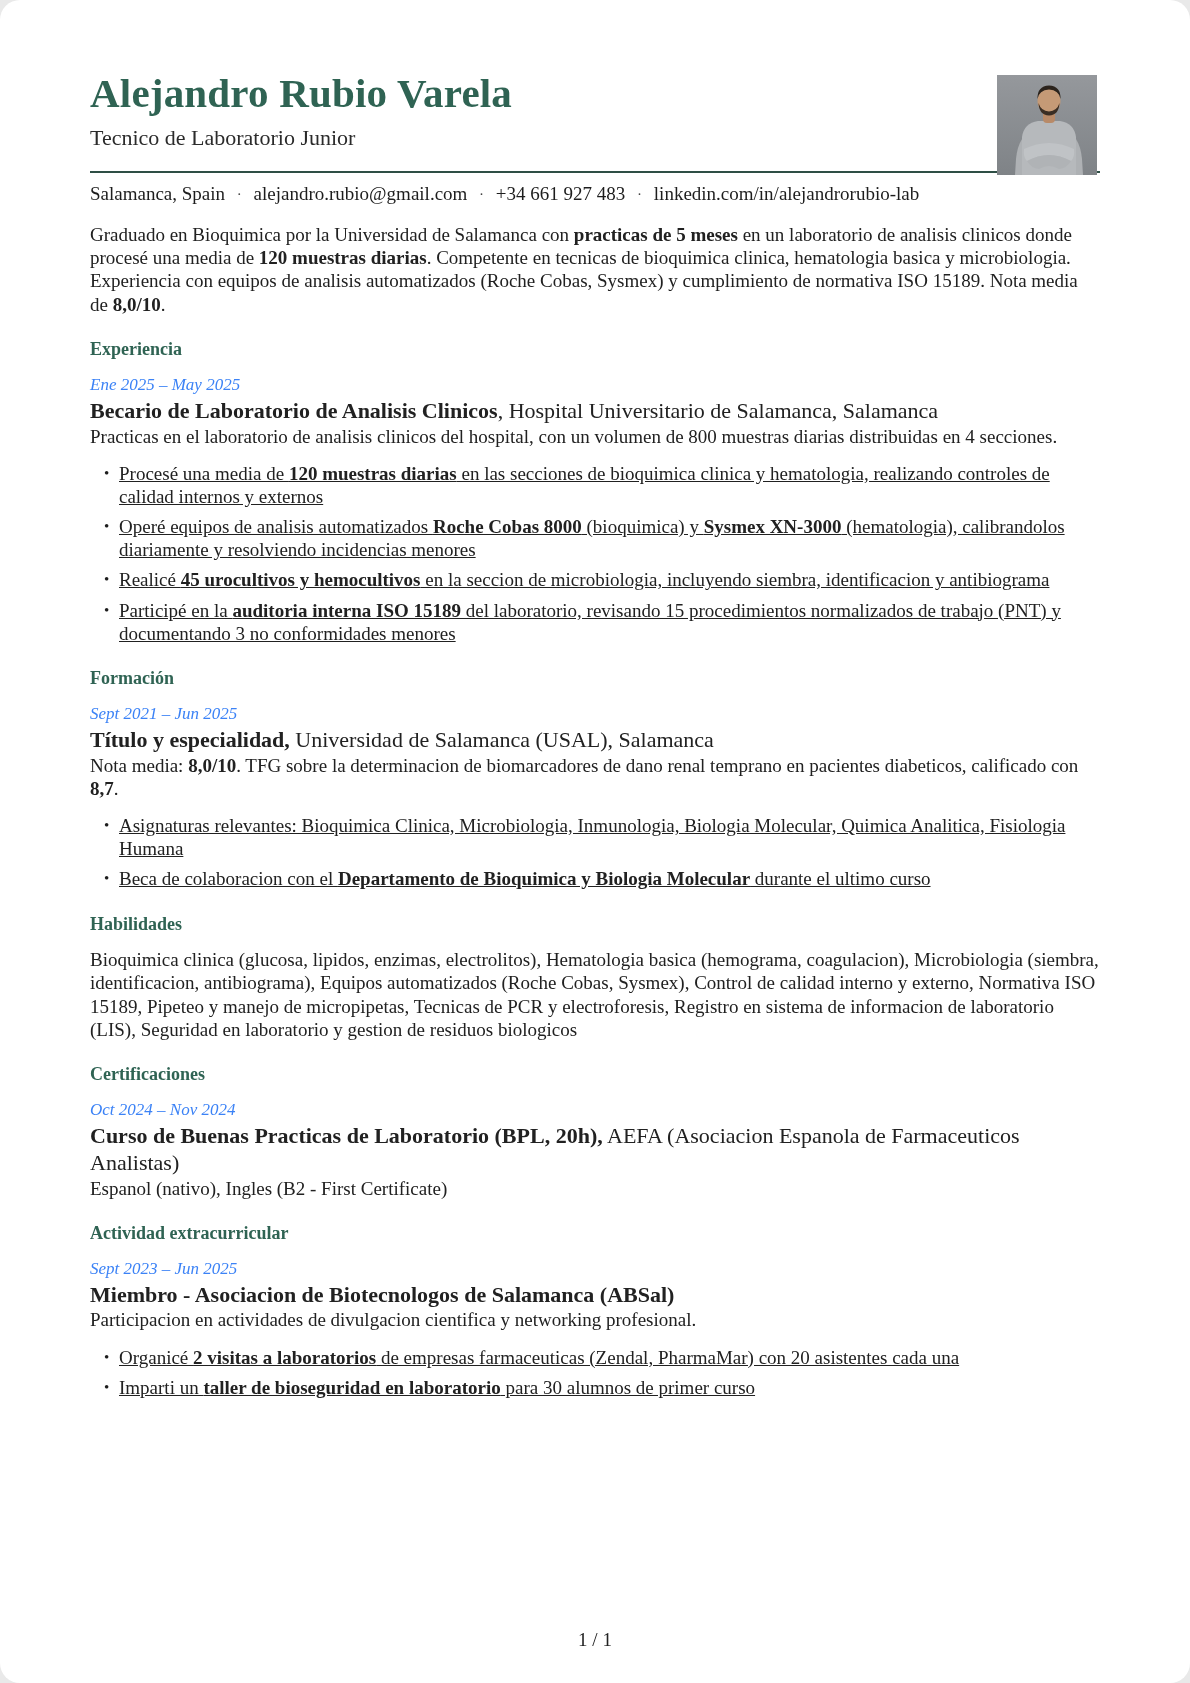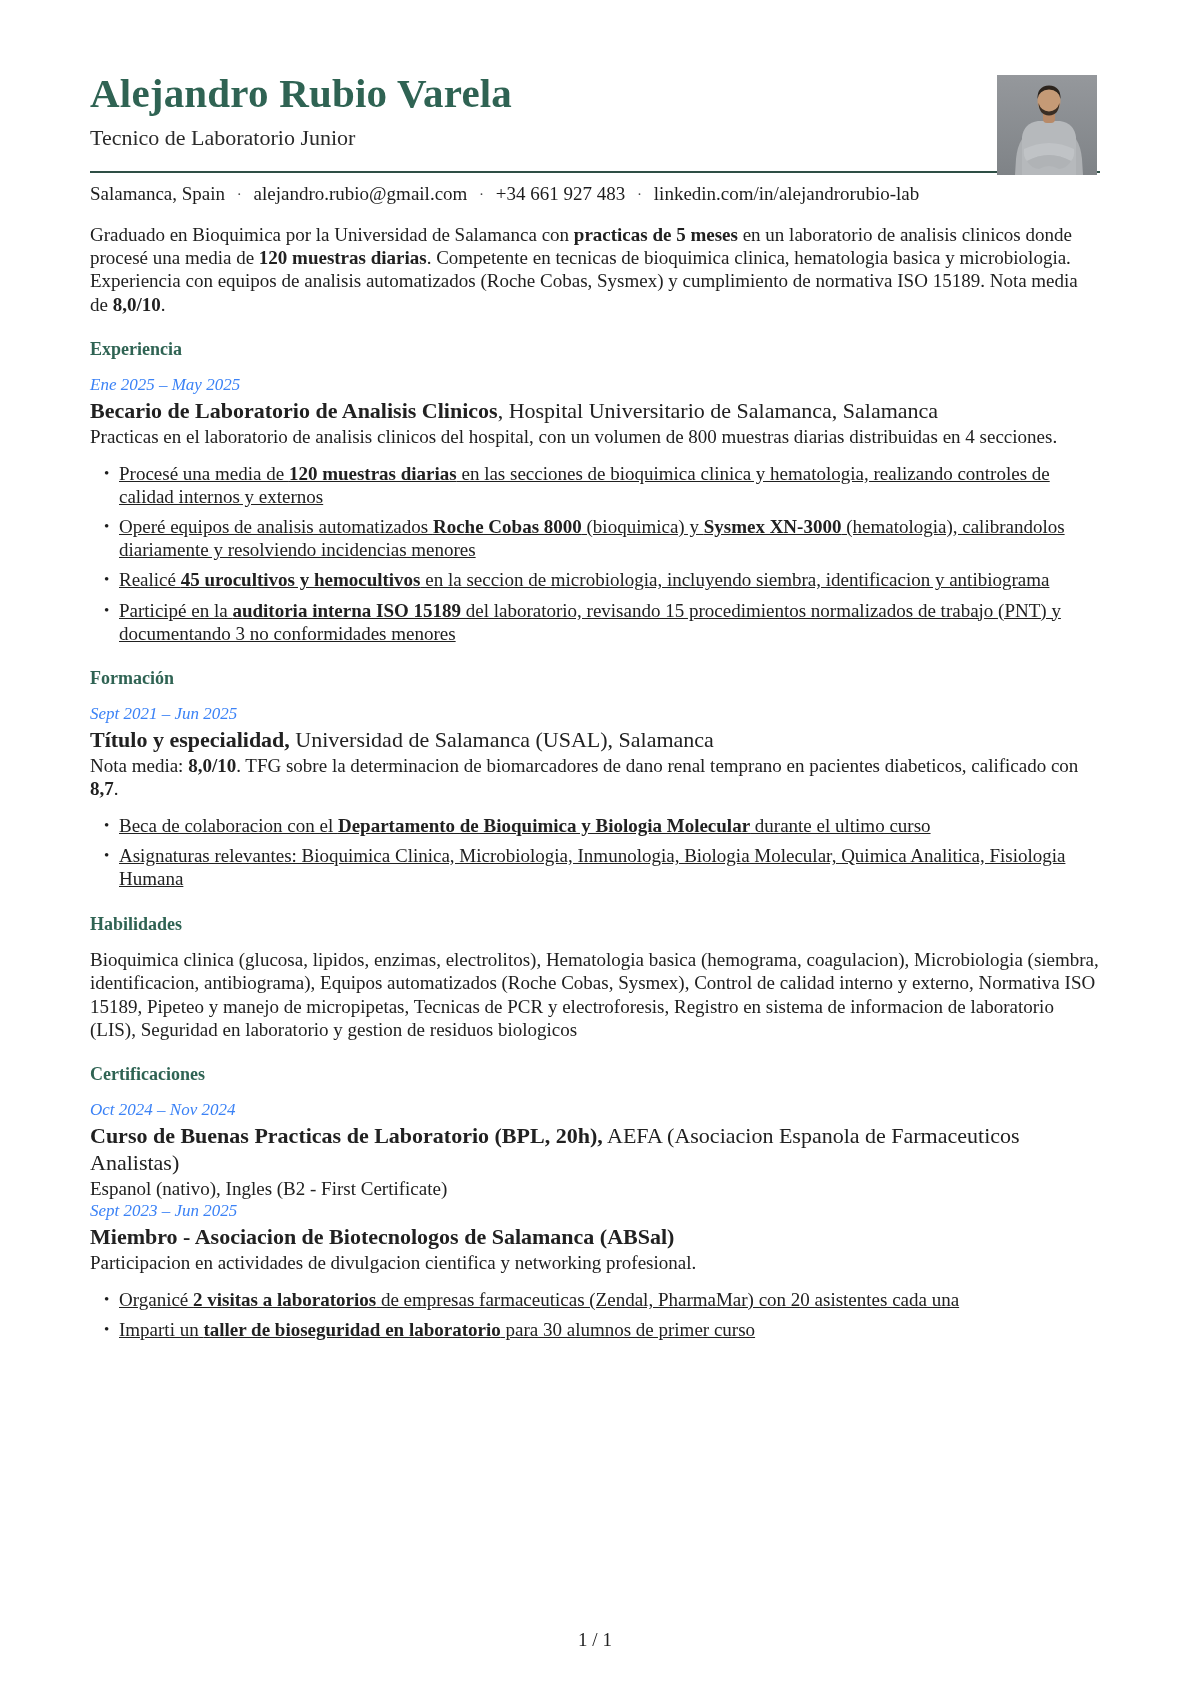--- a/index.html
+++ b/index.html
@@ -13,20 +13,21 @@
   *{margin:0;padding:0;box-sizing:border-box;}
   html,body{background:#e9e9e9;}
   body{font-family:"Liberation Serif","DejaVu Serif",serif;color:var(--text);}
   .page{
     position:relative;
     width:1190px;
     height:1683px;
     margin:0 auto;
     background:#ffffff;
     overflow:hidden;
+    border-radius:20px;
   }
   .content{
     padding:70px 90px 0 90px;
   }
   
   .hdr{position:relative;}
   .name{
     font-size:41px;
     font-weight:700;
     color:var(--accent);
@@ -198,22 +199,22 @@
       </div>
     </section>
 
     <section>
       <h2 class="sec">Formación</h2>
       <div>
         <div class="dates">Sept 2021 – Jun 2025</div>
         <div class="entry-title"><b>Título y especialidad,</b><span> Universidad de Salamanca (USAL), Salamanca</span></div>
         <div class="entry-desc"><span>Nota media: </span><b>8,0/10</b><span>. TFG sobre la determinacion de biomarcadores de dano renal temprano en pacientes diabeticos, calificado con </span><b>8,7</b><span>.</span></div>
         <ul class="bullets">
+          <li><span>Asignaturas relevantes: Bioquimica Clinica, Microbiologia, Inmunologia, Biologia Molecular, Quimica Analitica, Fisiologia Humana</span></li>
           <li><span>Beca de colaboracion con el </span><b>Departamento de Bioquimica y Biologia Molecular</b><span> durante el ultimo curso</span></li>
-          <li><span>Asignaturas relevantes: Bioquimica Clinica, Microbiologia, Inmunologia, Biologia Molecular, Quimica Analitica, Fisiologia Humana</span></li>
         </ul>
       </div>
     </section>
 
     <section>
       <h2 class="sec">Habilidades</h2>
       <p class="para">Bioquimica clinica (glucosa, lipidos, enzimas, electrolitos), Hematologia basica (hemograma, coagulacion), Microbiologia (siembra, identificacion, antibiograma), Equipos automatizados (Roche Cobas, Sysmex), Control de calidad interno y externo, Normativa ISO 15189, Pipeteo y manejo de micropipetas, Tecnicas de PCR y electroforesis, Registro en sistema de informacion de laboratorio (LIS), Seguridad en laboratorio y gestion de residuos biologicos</p>
     </section>
 
     <section>
@@ -222,20 +223,21 @@
         <div class="dates">Oct 2024 – Nov 2024</div>
         <div class="entry-title"><b>Curso de Buenas Practicas de Laboratorio (BPL, 20h),</b><span> AEFA (Asociacion Espanola de Farmaceuticos Analistas)</span></div>
       </div>
     </section>
 
     <section>
       <p class="para">Espanol (nativo), Ingles (B2 - First Certificate)</p>
     </section>
 
     <section>
+      <h2 class="sec">Actividad extracurricular</h2>
       <div>
         <div class="dates">Sept 2023 – Jun 2025</div>
         <div class="entry-title"><b>Miembro - Asociacion de Biotecnologos de Salamanca (ABSal)</b></div>
         <div class="entry-desc">Participacion en actividades de divulgacion cientifica y networking profesional.</div>
         <ul class="bullets">
           <li><span>Organicé </span><b>2 visitas a laboratorios</b><span> de empresas farmaceuticas (Zendal, PharmaMar) con 20 asistentes cada una</span></li>
           <li><span>Imparti un </span><b>taller de bioseguridad en laboratorio</b><span> para 30 alumnos de primer curso</span></li>
         </ul>
       </div>
     </section>

